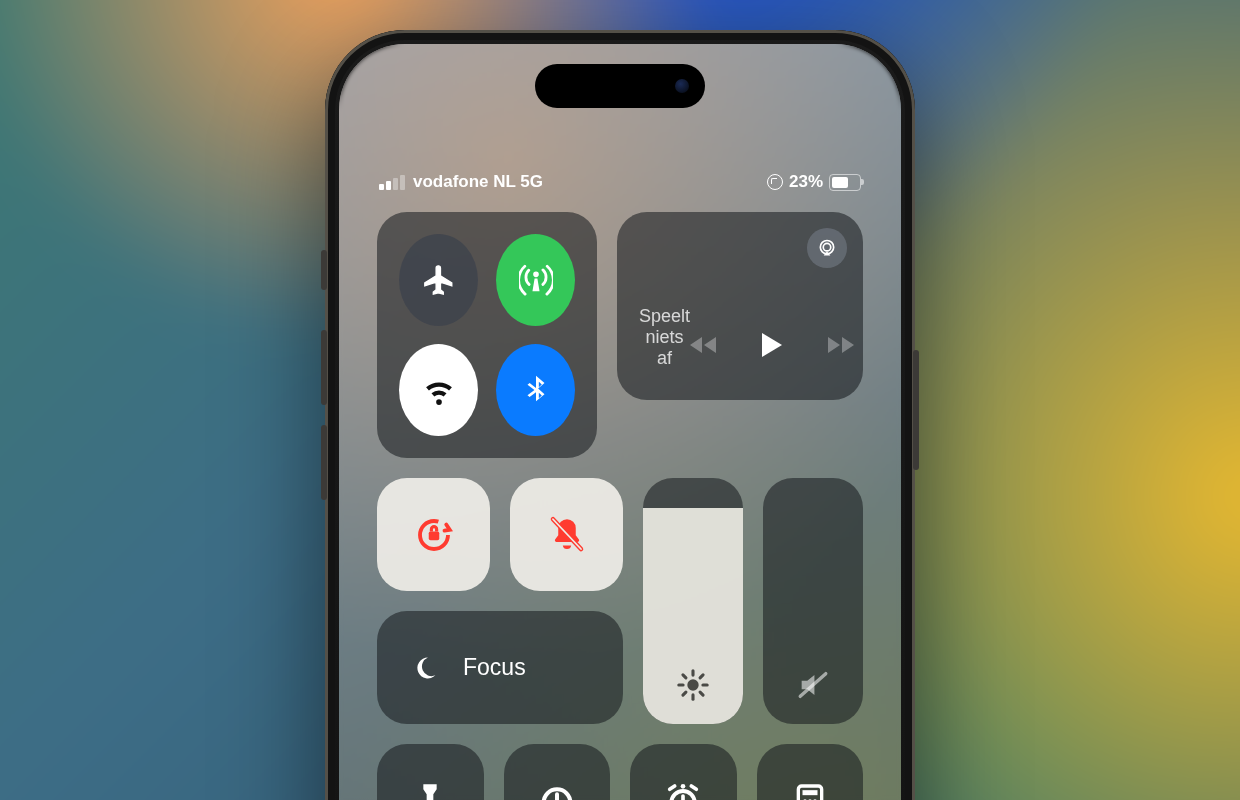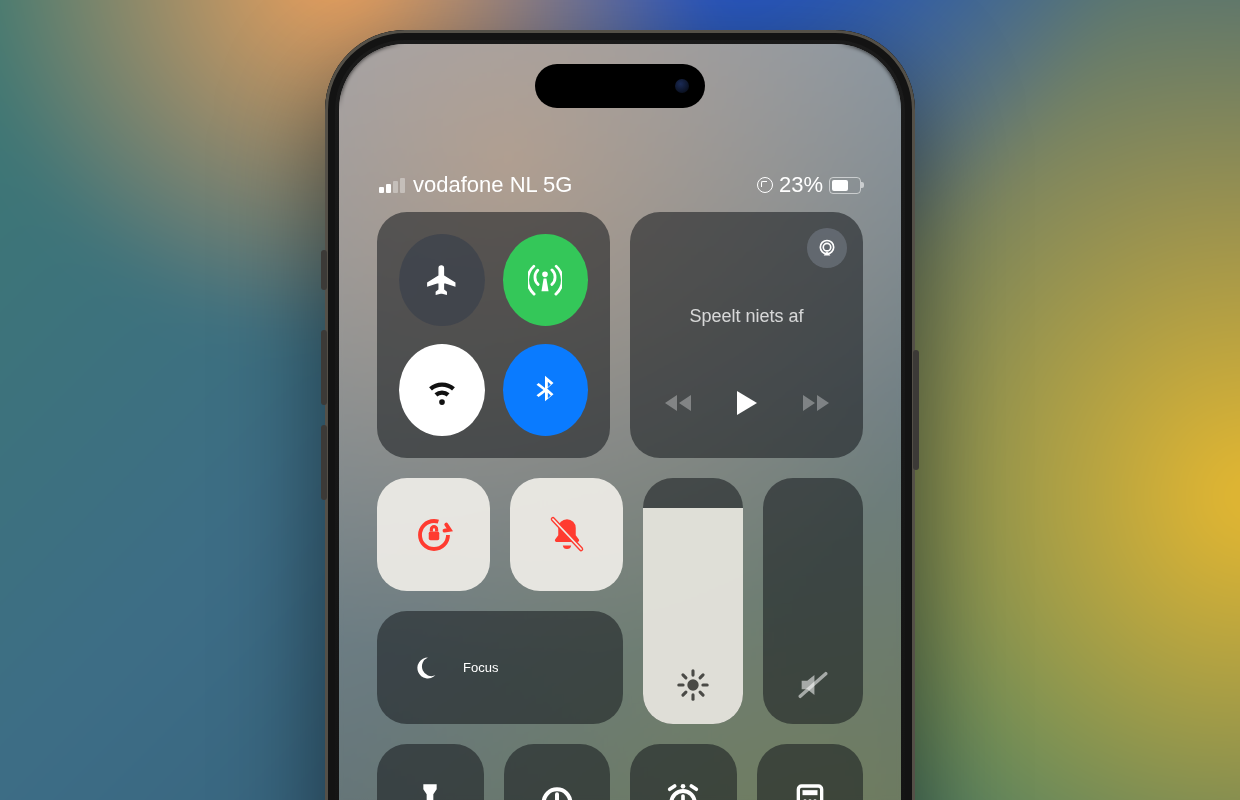--- a/index.html
+++ b/index.html
@@ -37,21 +37,21 @@
       linear-gradient(160deg,#8ea0b4 0%,#6e7f86 40%,#4d5a4f 100%);
   }
   .screen::before{content:"";position:absolute;inset:0;backdrop-filter:blur(2px);}
   .island{
     position:absolute;top:20px;left:50%;transform:translateX(-50%);
     width:170px;height:44px;background:#000;border-radius:26px;
   }
   .island::after{content:"";position:absolute;right:16px;top:50%;transform:translateY(-50%);
     width:14px;height:14px;border-radius:50%;background:radial-gradient(circle at 40% 35%,#1a2a55,#04070d);}
   
-  .status{position:absolute;top:128px;left:40px;right:40px;display:flex;align-items:center;color:#fff;font-size:22px;font-weight:400;}
+  .status{position:absolute;top:128px;left:40px;right:40px;display:flex;align-items:center;color:#fff;font-size:17px;font-weight:700;}
   .sig{display:flex;align-items:flex-end;gap:2px;margin-right:8px;}
   .sig i{width:5px;background:rgba(255,255,255,.35);border-radius:1px;}
   .sig i.on{background:#fff;}
   .sig i:nth-child(1){height:6px}.sig i:nth-child(2){height:9px}.sig i:nth-child(3){height:12px}.sig i:nth-child(4){height:15px}
   .status .sp{flex:1}
   .lock-ico{width:14px;height:14px;border:1.6px solid #fff;border-radius:50%;position:relative;margin-right:6px;display:inline-block;}
   .lock-ico::before{content:"";position:absolute;left:3px;top:3px;width:5px;height:5px;border:1.4px solid #fff;border-bottom:none;border-right:none;border-radius:2px 0 0 0;}
   .batt{width:30px;height:15px;border:1.6px solid rgba(255,255,255,.55);border-radius:4px;margin-left:6px;position:relative;}
   .batt::after{content:"";position:absolute;right:-4px;top:4px;width:3px;height:6px;background:rgba(255,255,255,.55);border-radius:0 2px 2px 0;}
   .batt i{position:absolute;left:2px;top:2px;bottom:2px;width:54%;background:#fff;border-radius:2px;}
@@ -59,35 +59,35 @@
   .cc{position:absolute;top:168px;left:38px;right:38px;}
   .row{display:flex;gap:20px;margin-bottom:20px;}
   .tile{background:rgba(20,24,28,.55);border-radius:30px;box-sizing:border-box;}
   .conn{width:246px;height:246px;padding:22px;display:grid;grid-template-columns:1fr 1fr;grid-template-rows:1fr 1fr;gap:18px;}
   .cbtn{border-radius:50%;display:flex;align-items:center;justify-content:center;}
   .cbtn svg{width:34px;height:34px;}
   .c-dark{background:rgba(60,66,76,.75);} .c-dark svg{fill:#fff;stroke:#fff;}
   .c-green{background:#34c759;} .c-green svg{fill:#fff;}
   .c-white{background:#fff;} .c-white svg{fill:#111;}
   .c-blue{background:#0a7bff;} .c-blue svg{fill:#fff;}
-  .media{width:246px;height:246px;padding:20px 22px 24px;position:relative;color:#fff;display:flex;flex-direction:column;}
+  .media{width:246px;height:188px;padding:20px 22px 24px;position:relative;color:#fff;display:flex;}
   .airplay{position:absolute;top:16px;right:16px;width:40px;height:40px;border-radius:50%;background:rgba(120,128,138,.55);display:flex;align-items:center;justify-content:center;}
   .airplay svg{width:20px;height:20px;fill:none;stroke:#fff;stroke-width:2;}
   .mtitle{margin-top:74px;text-align:center;font-size:18px;color:rgba(255,255,255,.78);}
   .mctrl{margin-top:auto;display:flex;align-items:center;justify-content:center;gap:42px;margin-bottom:14px;}
   .mctrl svg{fill:#fff;}
   .mctrl .dim svg{fill:rgba(255,255,255,.32);}
   .small{width:113px;height:113px;display:flex;align-items:center;justify-content:center;}
   .small.on{background:rgba(240,238,232,.92);}
   .small svg{width:42px;height:42px;}
   .vcol{width:113px;height:246px;border-radius:30px;position:relative;overflow:hidden;background:rgba(20,24,28,.55);}
   .vfill{position:absolute;left:0;right:0;bottom:0;background:rgba(238,236,228,.92);}
   .vico{position:absolute;left:0;right:0;bottom:22px;display:flex;justify-content:center;}
   .vico svg{width:34px;height:34px;}
-  .focus{width:246px;height:113px;display:flex;align-items:center;gap:16px;padding:0 26px;color:#fff;font-size:13px;}
+  .focus{width:246px;height:113px;display:flex;align-items:center;gap:16px;padding:0 26px;color:#fff;font-size:23px;}
   .focus .moon{width:44px;height:44px;border-radius:50%;background:rgba(85,90,98,.0);display:flex;align-items:center;justify-content:center;}
   .focus svg{width:28px;height:28px;fill:#fff;}
   .col{display:flex;flex-direction:column;gap:20px;}
   .util{width:113px;height:113px;display:flex;align-items:center;justify-content:center;}
   .util svg{width:40px;height:40px;fill:#fff;}
 </style>
 </head>
 <body>
 
 <div class="bg"></div>

